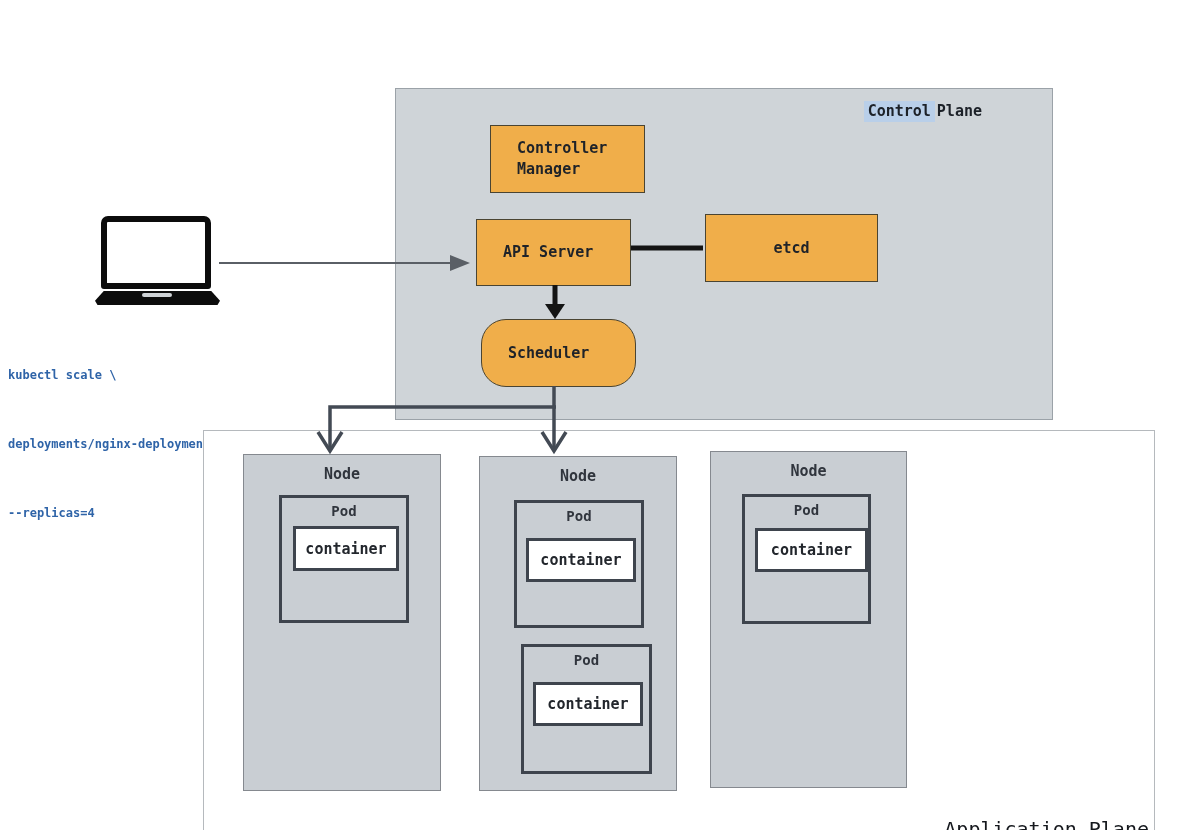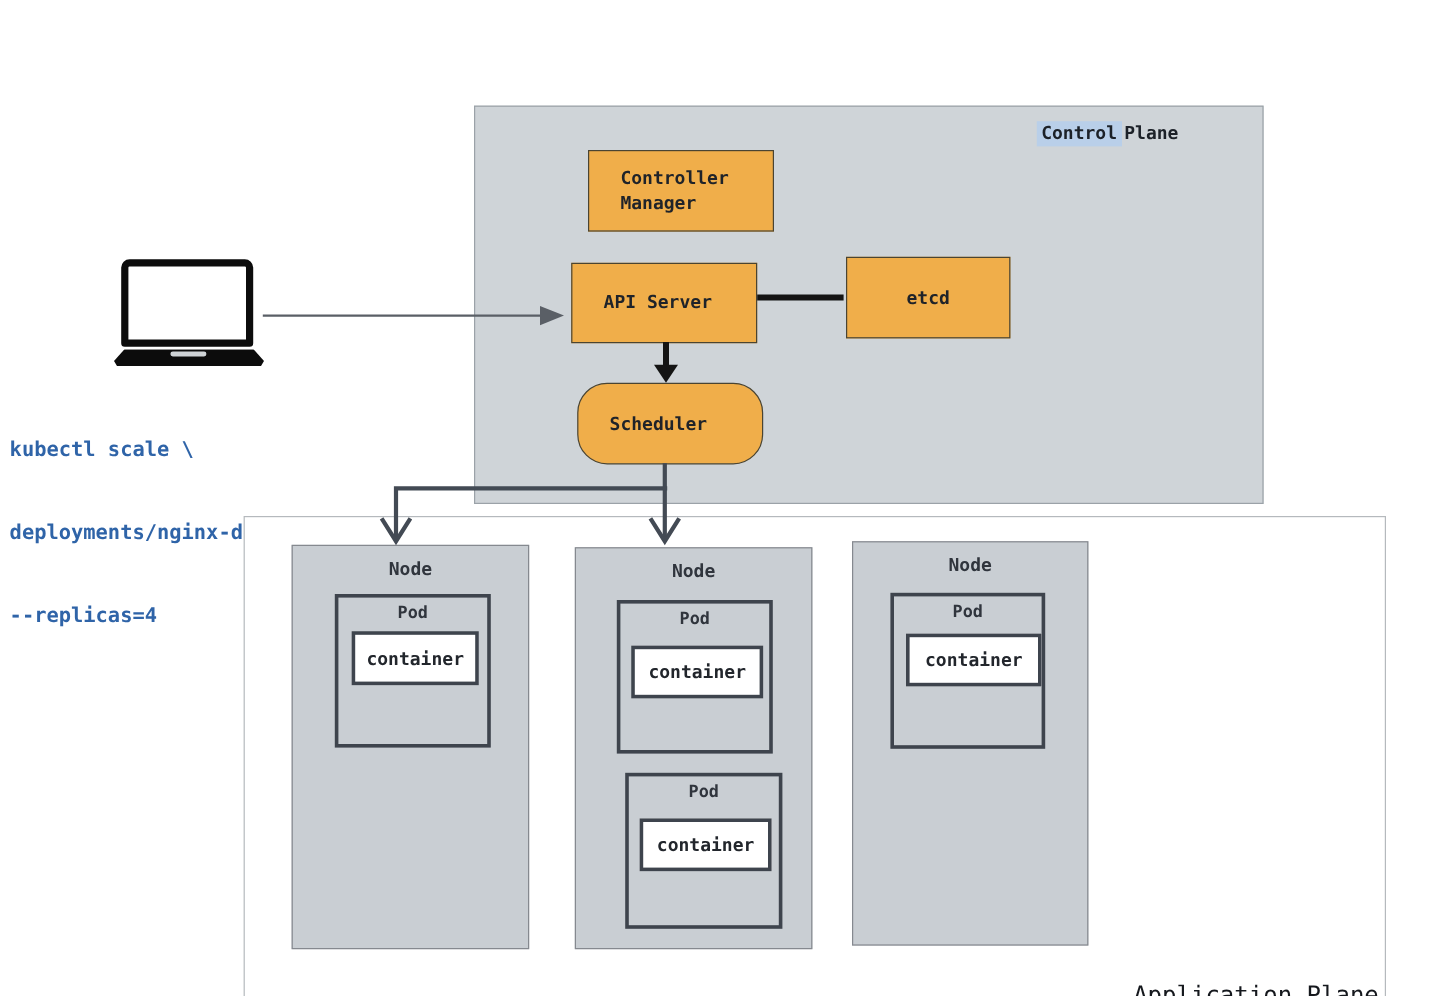--- a/index.html
+++ b/index.html
@@ -55,21 +55,21 @@
     position:absolute;
     background:var(--accent);
     border:1.5px solid var(--accent_border);
     display:flex;align-items:center;
     font-size:15px;font-weight:bold;color:#1f2329;
     padding-left:26px;line-height:21px;
   }
   .obox.center{justify-content:center;padding-left:0;}
   .obox-cm{left:78px;top:36px;width:155px;height:68px;padding-right:20px;margin-left:16px;}
   .obox-api{left:80px;top:130px;width:155px;height:67px;}
-  .obox-etcd{left:309px;top:125px;width:137px;height:68px;}
+  .obox-etcd{left:309px;top:125px;width:173px;height:68px;}
   .obox-sched{left:85px;top:230px;width:155px;height:68px;border-radius:25px;}
 
   
   .node{
     position:absolute;background:var(--node_fill);
     border:1px solid var(--node_border);
   }
   .node-label{
     position:absolute;top:10px;left:0;width:100%;text-align:center;
     font-size:15px;font-weight:bold;color:#30353d;
@@ -112,21 +112,21 @@
     clip-path:polygon(7% 0,93% 0,100% 70%,98% 100%,2% 100%,0 70%);
   }
   .laptop-notch{
     position:absolute;left:47px;top:77px;width:30px;height:4px;
     background:#cfd3d6;border-radius:2px;
   }
 
   
   .cmd{
     left:8px;top:318px;
-    font-size:17px;font-weight:600;line-height:23px;
+    font-size:12px;font-weight:600;line-height:23px;
     color:var(--code_blue);white-space:pre;
   }
 
   svg.overlay{position:absolute;left:0;top:0;pointer-events:none;}
 </style>
 </head>
 <body>
 
 <div class="abs laptop">
   <div class="laptop-screen"></div>

